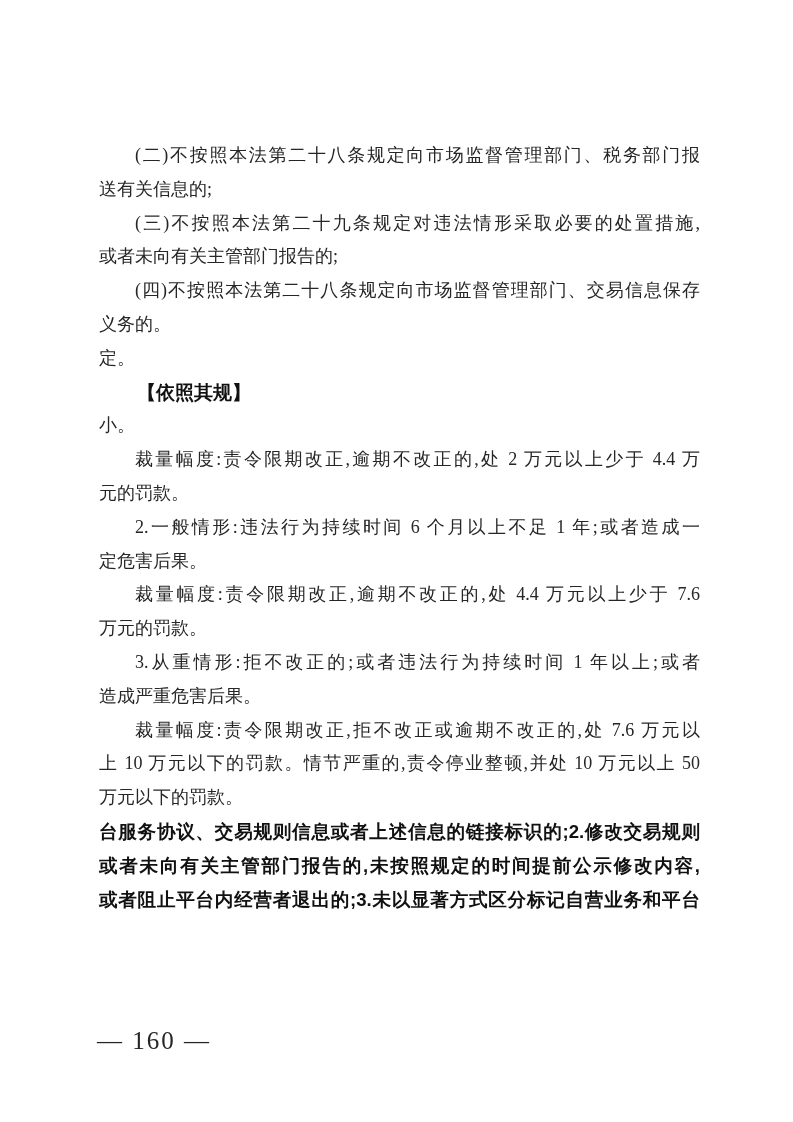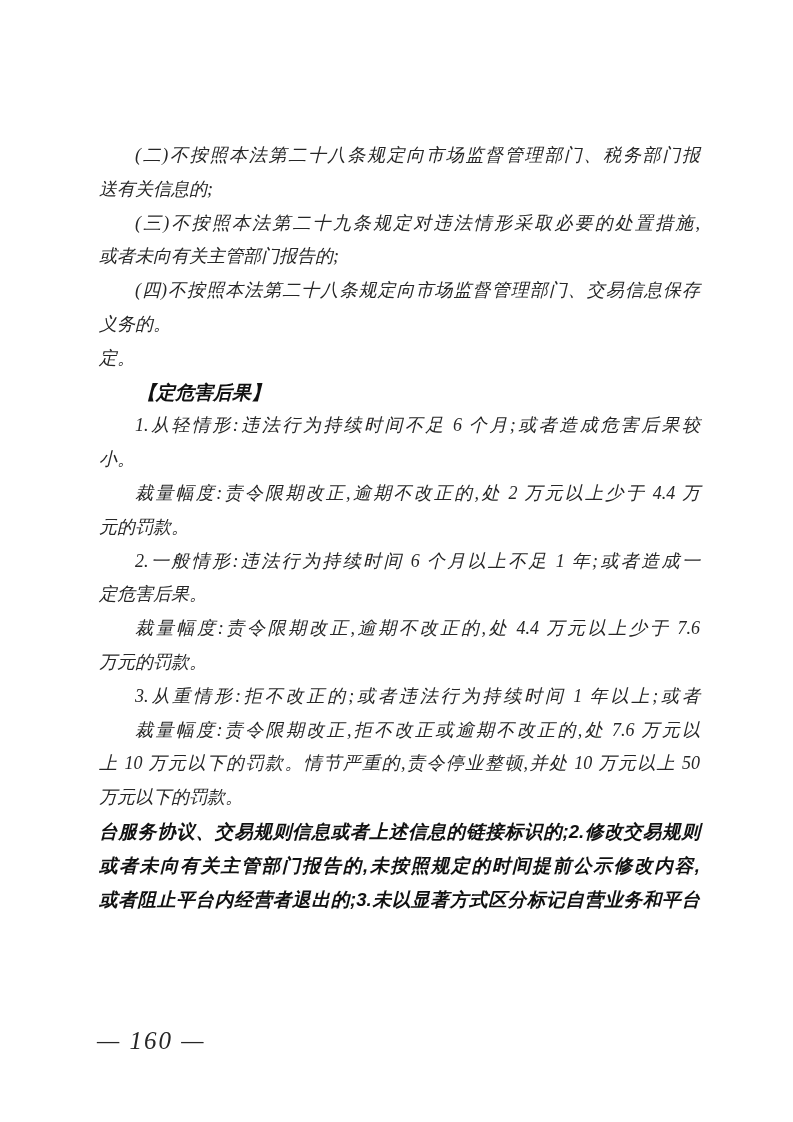--- a/index.html
+++ b/index.html
@@ -6,21 +6,20 @@
     margin: 0;
     padding: 0;
     background: #ffffff;
   }
   .page {
     position: relative;
     width: 793px;
     height: 1122px;
     background: var(--page-bg, #ffffff);
     overflow: hidden;
-    font-style: italic;
   }
   .page-text {
     position: absolute;
     left: 99px;
     top: 139px;
     width: 601px;
   }
   .line {
     font-family: "Liberation Serif", "DejaVu Serif", serif;
     font-size: 18px;
@@ -61,30 +60,30 @@
 
 <div class="page">
   <main class="page-text">
       <div class="line body indent fill">(二)不按照本法第二十八条规定向市场监督管理部门、税务部门报</div>
       <div class="line body">送有关信息的;</div>
       <div class="line body indent fill">(三)不按照本法第二十九条规定对违法情形采取必要的处置措施,</div>
       <div class="line body">或者未向有关主管部门报告的;</div>
       <div class="line body indent fill">(四)不按照本法第二十八条规定向市场监督管理部门、交易信息保存</div>
       <div class="line body">义务的。</div>
       <div class="line body">定。</div>
-      <div class="line heading indent">【定危害后果】</div>
-      <div class="line body indent fill">1.从轻情形:违法行为持续时间不足 6 个月;或者造成危害后果较</div>
+      <div class="line heading indent">【依照其规】</div>
       <div class="line body">小。</div>
       <div class="line body indent fill">裁量幅度:责令限期改正,逾期不改正的,处 2 万元以上少于 4.4 万</div>
       <div class="line body">元的罚款。</div>
       <div class="line body indent fill">2.一般情形:违法行为持续时间 6 个月以上不足 1 年;或者造成一</div>
       <div class="line body">定危害后果。</div>
       <div class="line body indent fill">裁量幅度:责令限期改正,逾期不改正的,处 4.4 万元以上少于 7.6</div>
       <div class="line body">万元的罚款。</div>
       <div class="line body indent fill">3.从重情形:拒不改正的;或者违法行为持续时间 1 年以上;或者</div>
+      <div class="line body">造成严重危害后果。</div>
       <div class="line body indent fill">裁量幅度:责令限期改正,拒不改正或逾期不改正的,处 7.6 万元以</div>
       <div class="line body fill">上 10 万元以下的罚款。情节严重的,责令停业整顿,并处 10 万元以上 50</div>
       <div class="line body">万元以下的罚款。</div>
       <div class="line bold fill">台服务协议、交易规则信息或者上述信息的链接标识的;2.修改交易规则</div>
       <div class="line bold fill">或者未向有关主管部门报告的,未按照规定的时间提前公示修改内容,</div>
       <div class="line bold fill">或者阻止平台内经营者退出的;3.未以显著方式区分标记自营业务和平台</div>
     </main>
   <div class="page-number">— 160 —</div>
 </div>
 

